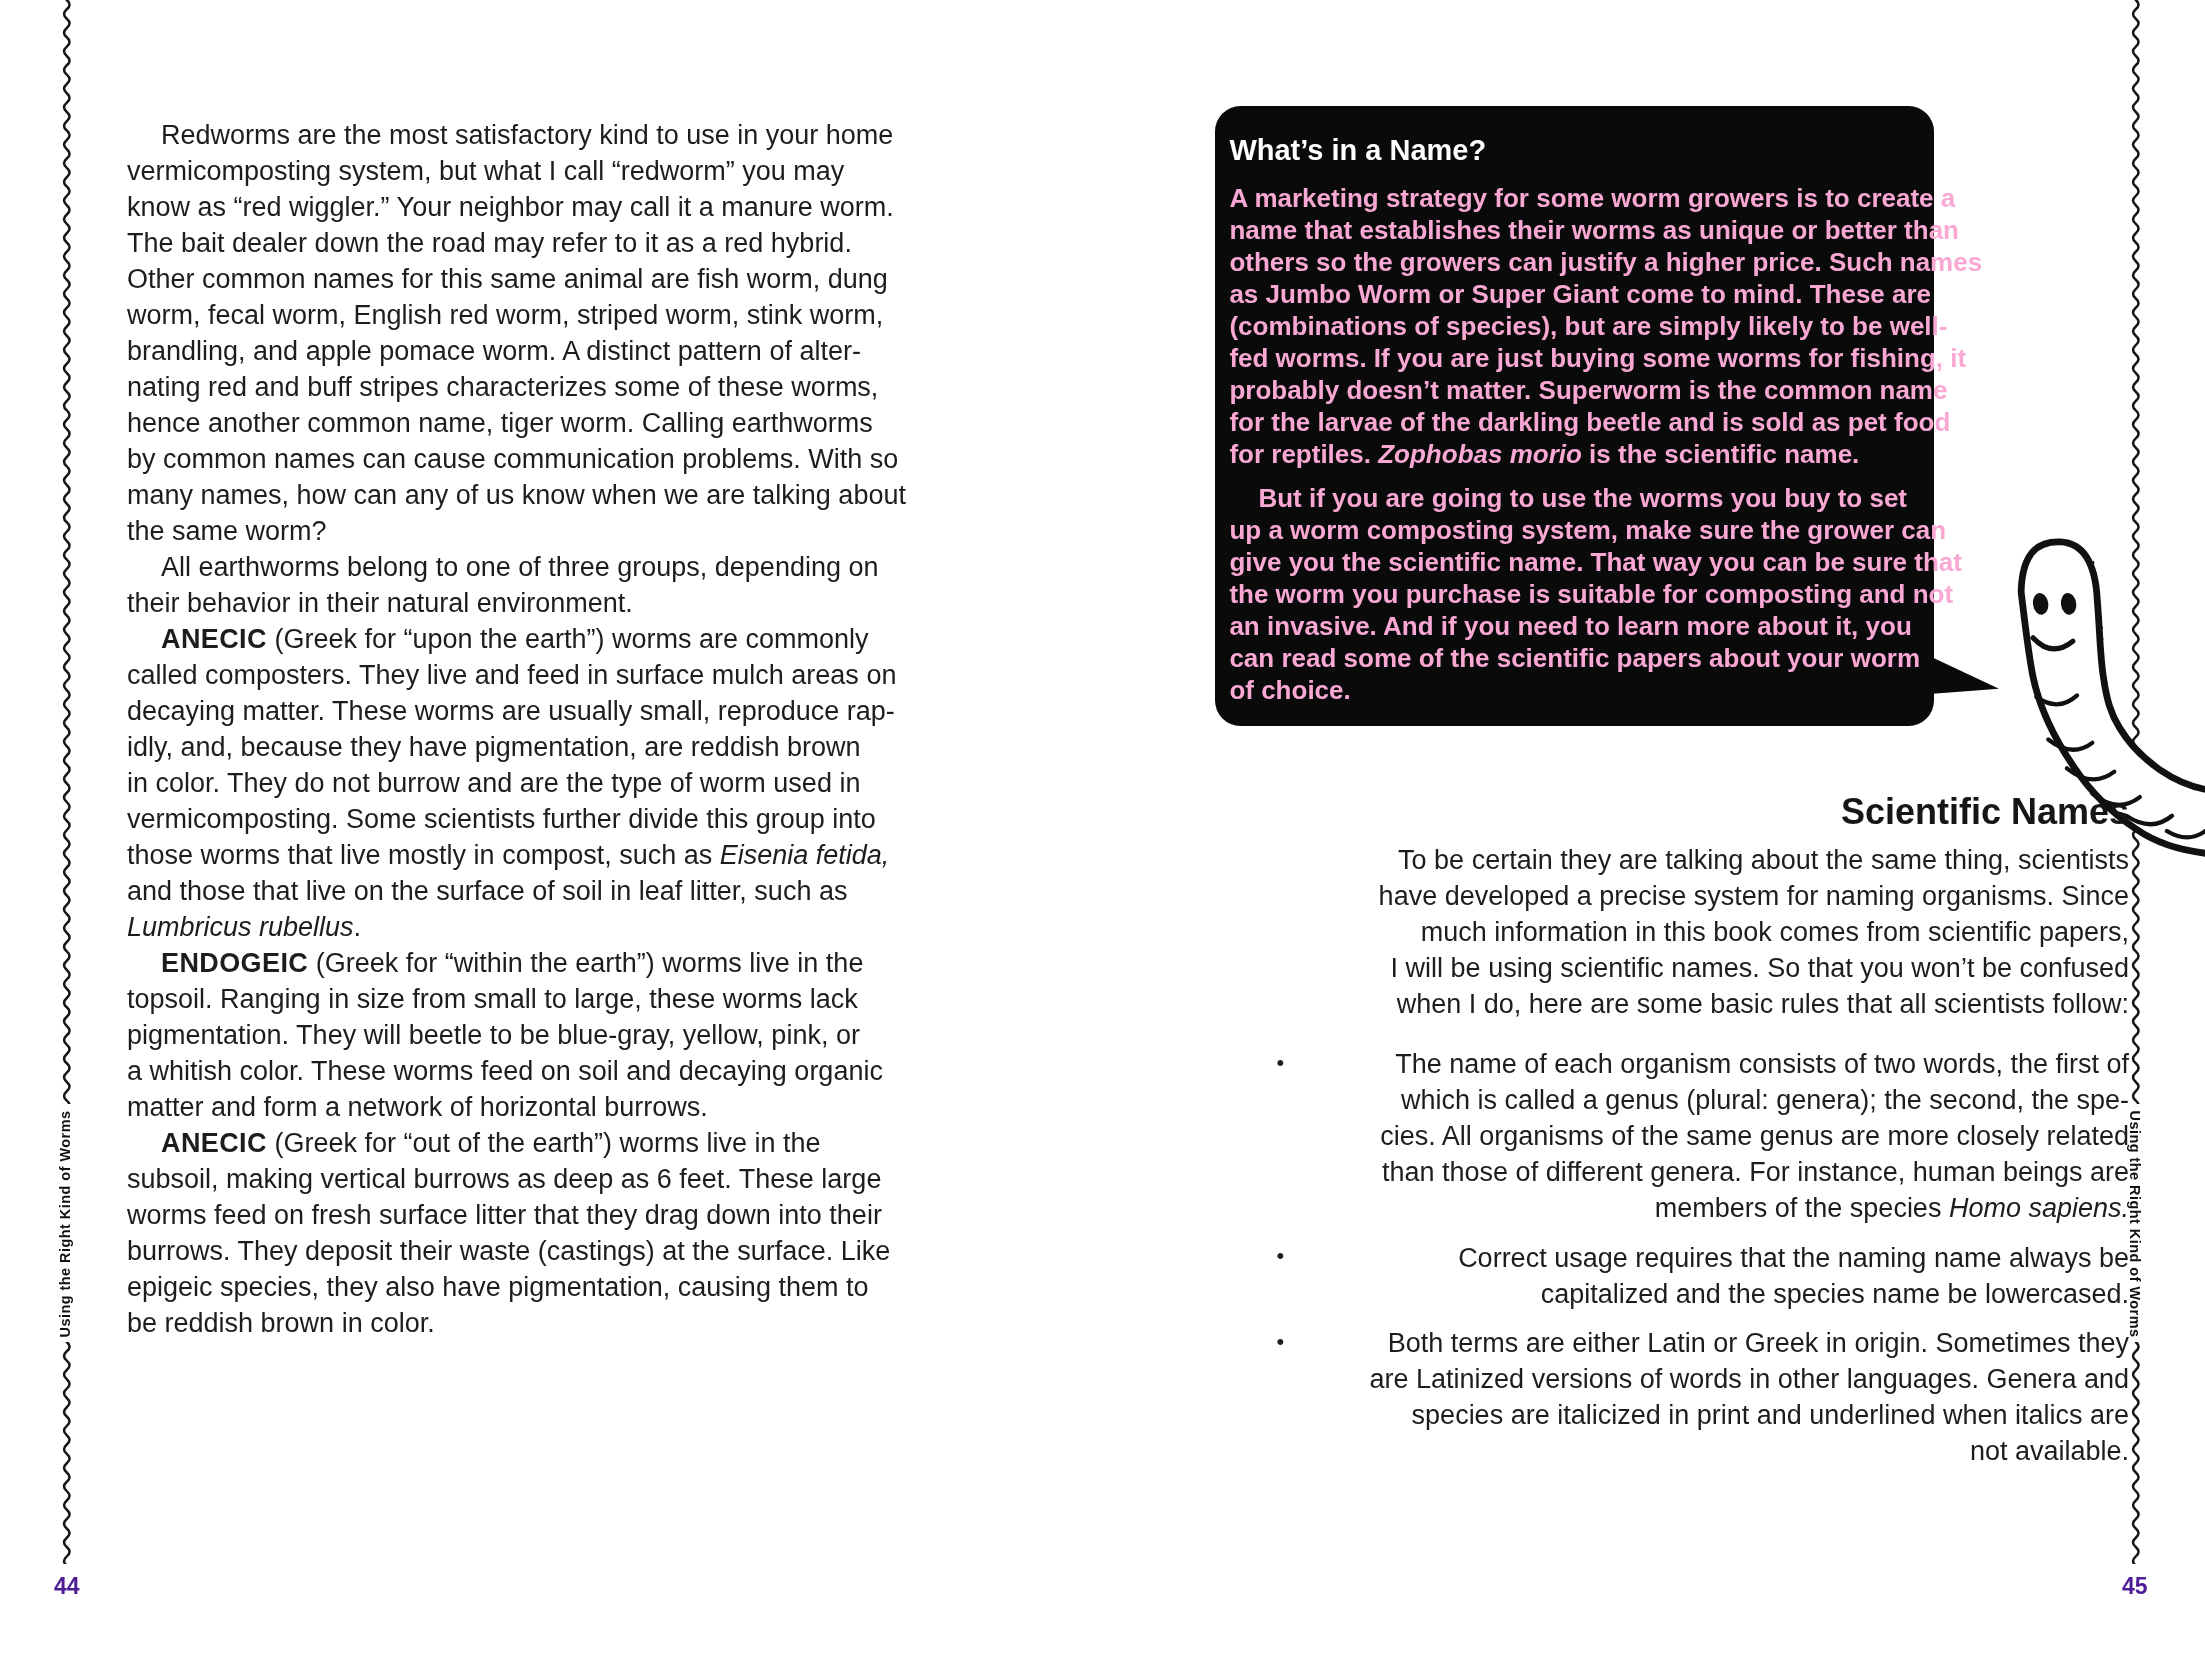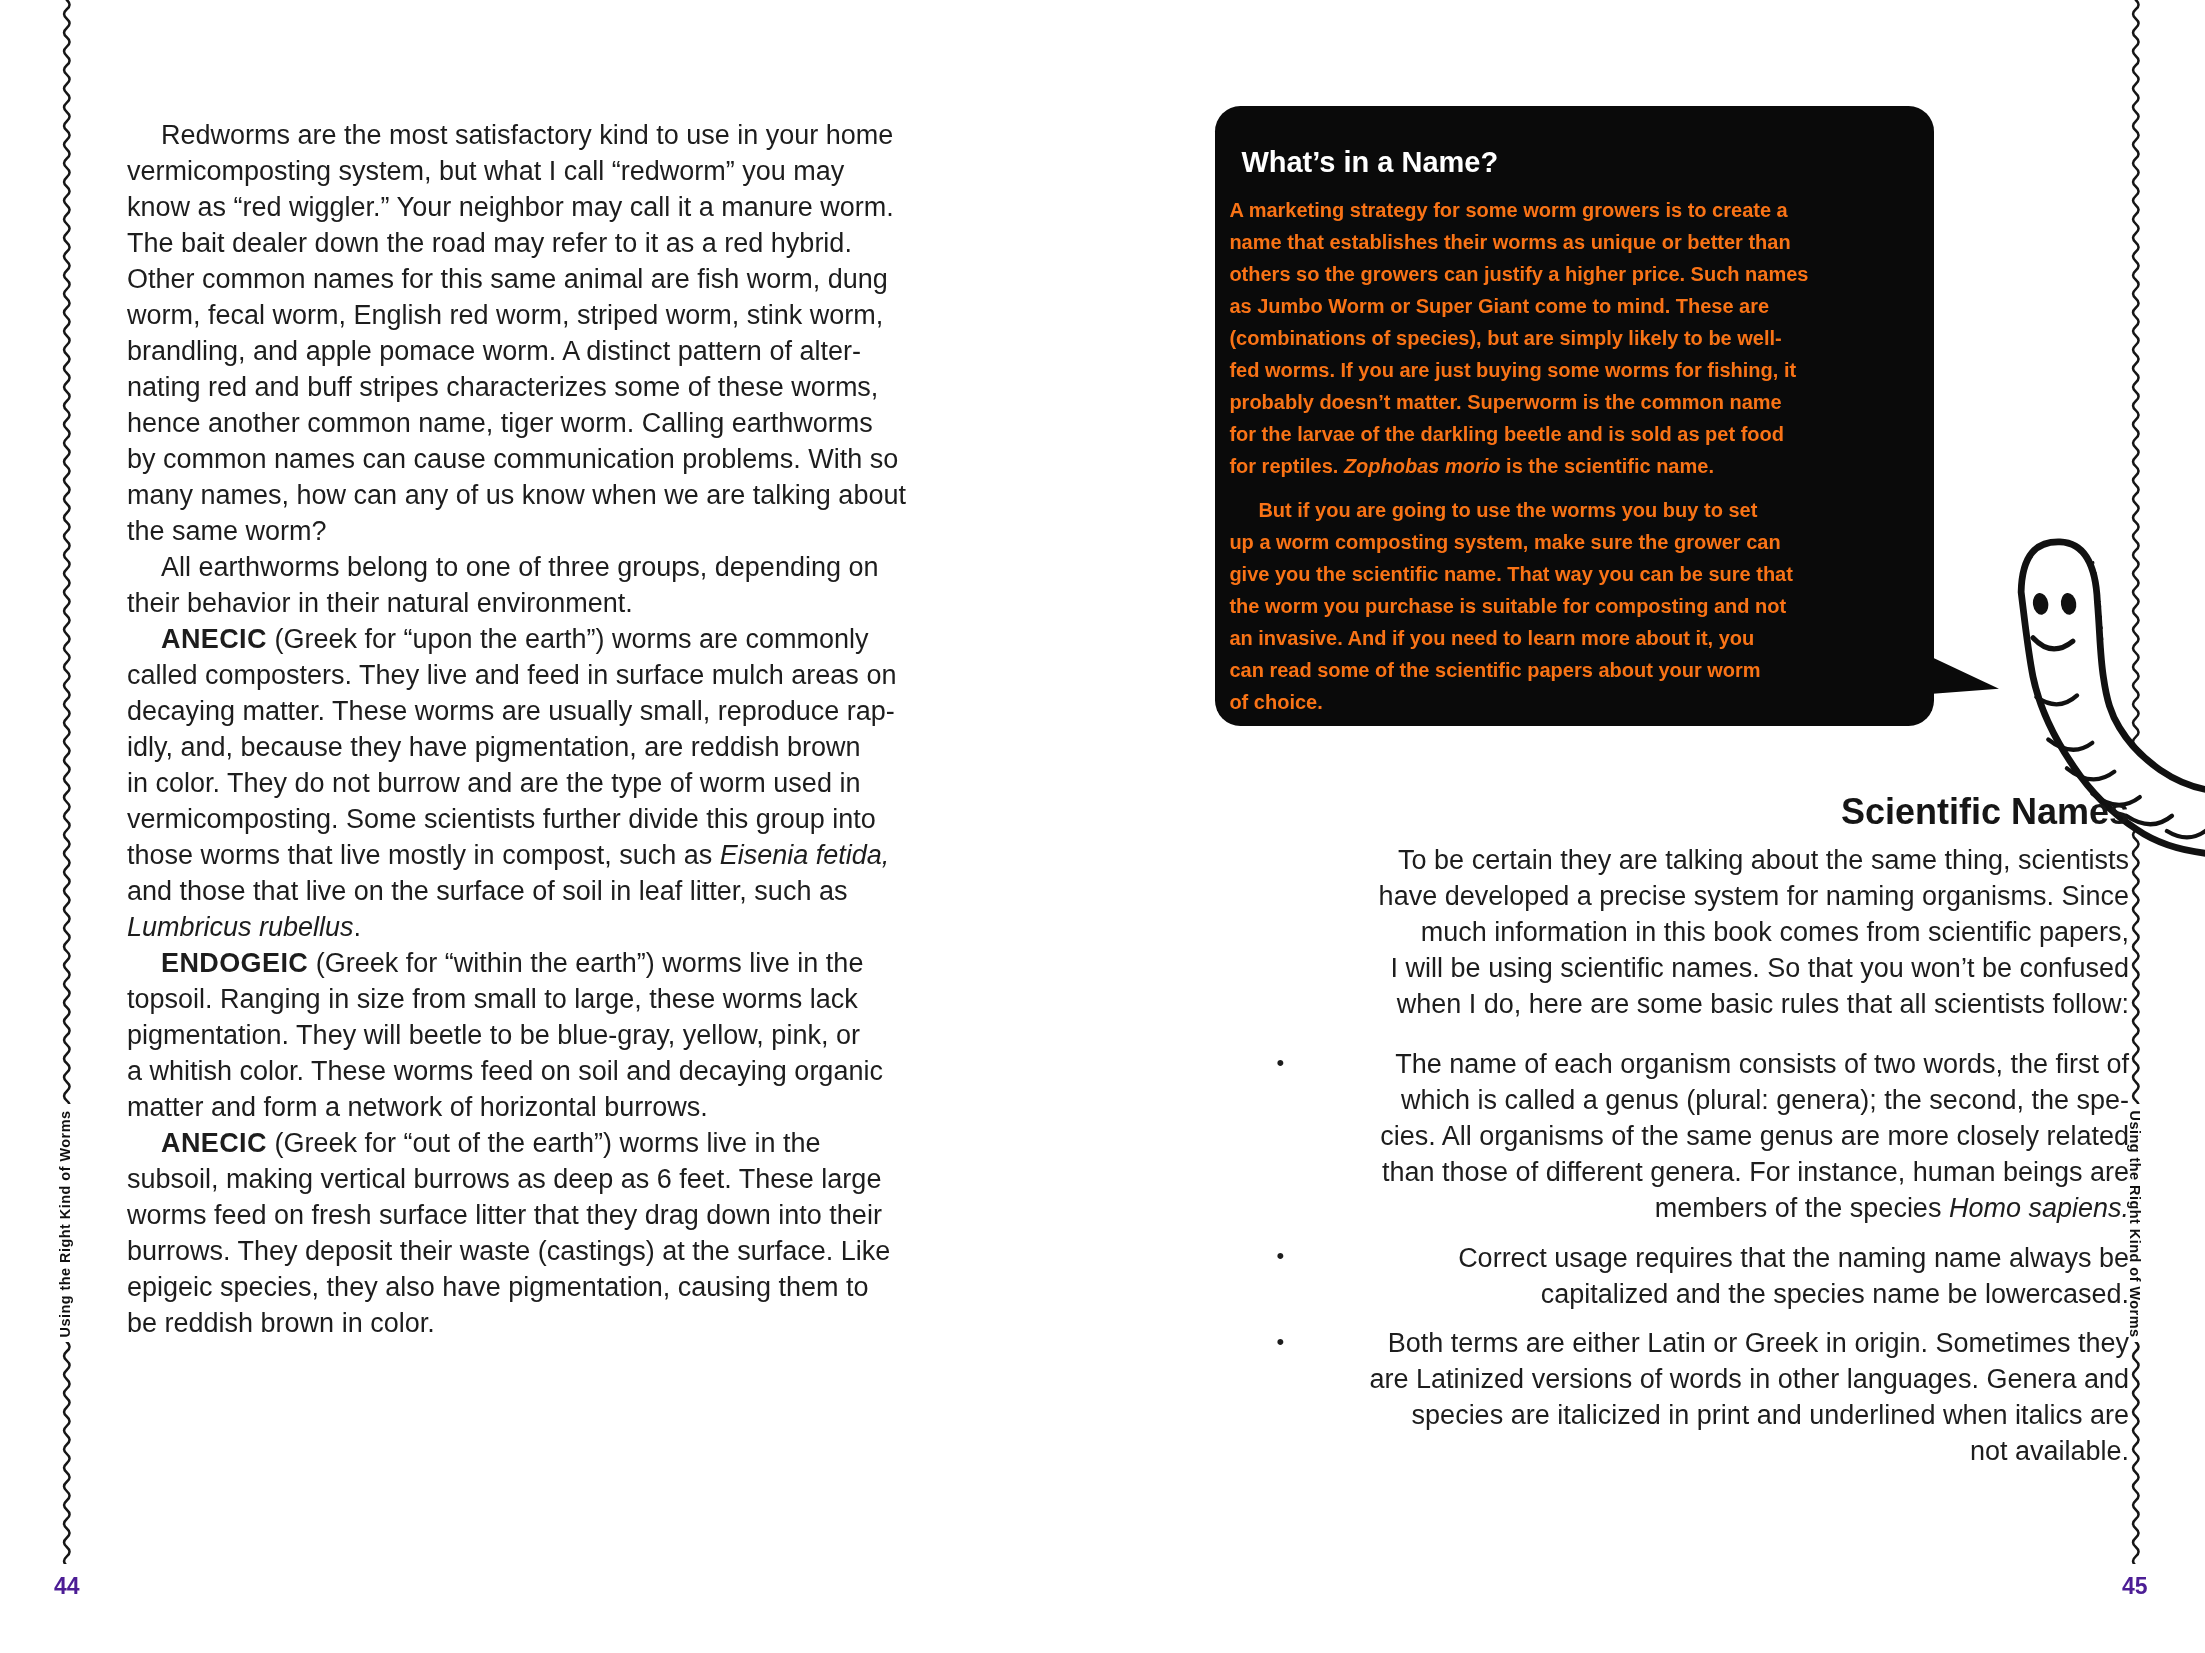--- a/index.html
+++ b/index.html
@@ -11,22 +11,22 @@
   .tl{white-space:nowrap;}
   .para.indent .tl:first-child{text-indent:34px;}
   .tl b{font-weight:bold;letter-spacing:0.4px;}
   .tl i{font-style:italic;}
 
   #left-text{left:127px;top:117px;width:857px;}
 
   
   .callout{position:absolute;left:1215px;top:106px;width:719px;height:620px;box-sizing:border-box;
            background:#0a0a0a;border-radius:25.4px;color:#ffffff;padding:25.4px 32px 0 14.4px;}
-  .callout-title{font-size:29px;font-weight:bold;line-height:39px;margin:12px;}
-  .callout .textcol{position:static;font-size:20px;font-weight:bold;line-height:32px;color:#f97316;}
+  .callout-title{font-size:29px;font-weight:bold;line-height:39px;margin:0;}
+  .callout .textcol{position:static;font-size:26px;font-weight:bold;line-height:32px;color:#f9a8d4;}
   .callout .para{margin-top:12px;}
   .callout .para.indent .tl:first-child{text-indent:29px;}
   .speech-tail{position:absolute;left:1933px;top:656px;width:68px;height:41px;background:#0a0a0a;
                clip-path:polygon(0 4%,97% 80%,0 92%);}
 
   
   #right-col{left:1268px;top:791px;width:861px;text-align:right;}
   .section-heading{font-size:36px;font-weight:bold;line-height:41px;margin:0 0 10.2px 0;color:#161616;}
   .bullets{list-style:none;margin:24px 0 0 0;padding:0;}
   .bullets li{position:relative;padding-left:37px;margin:0 0 13.6px 0;}

